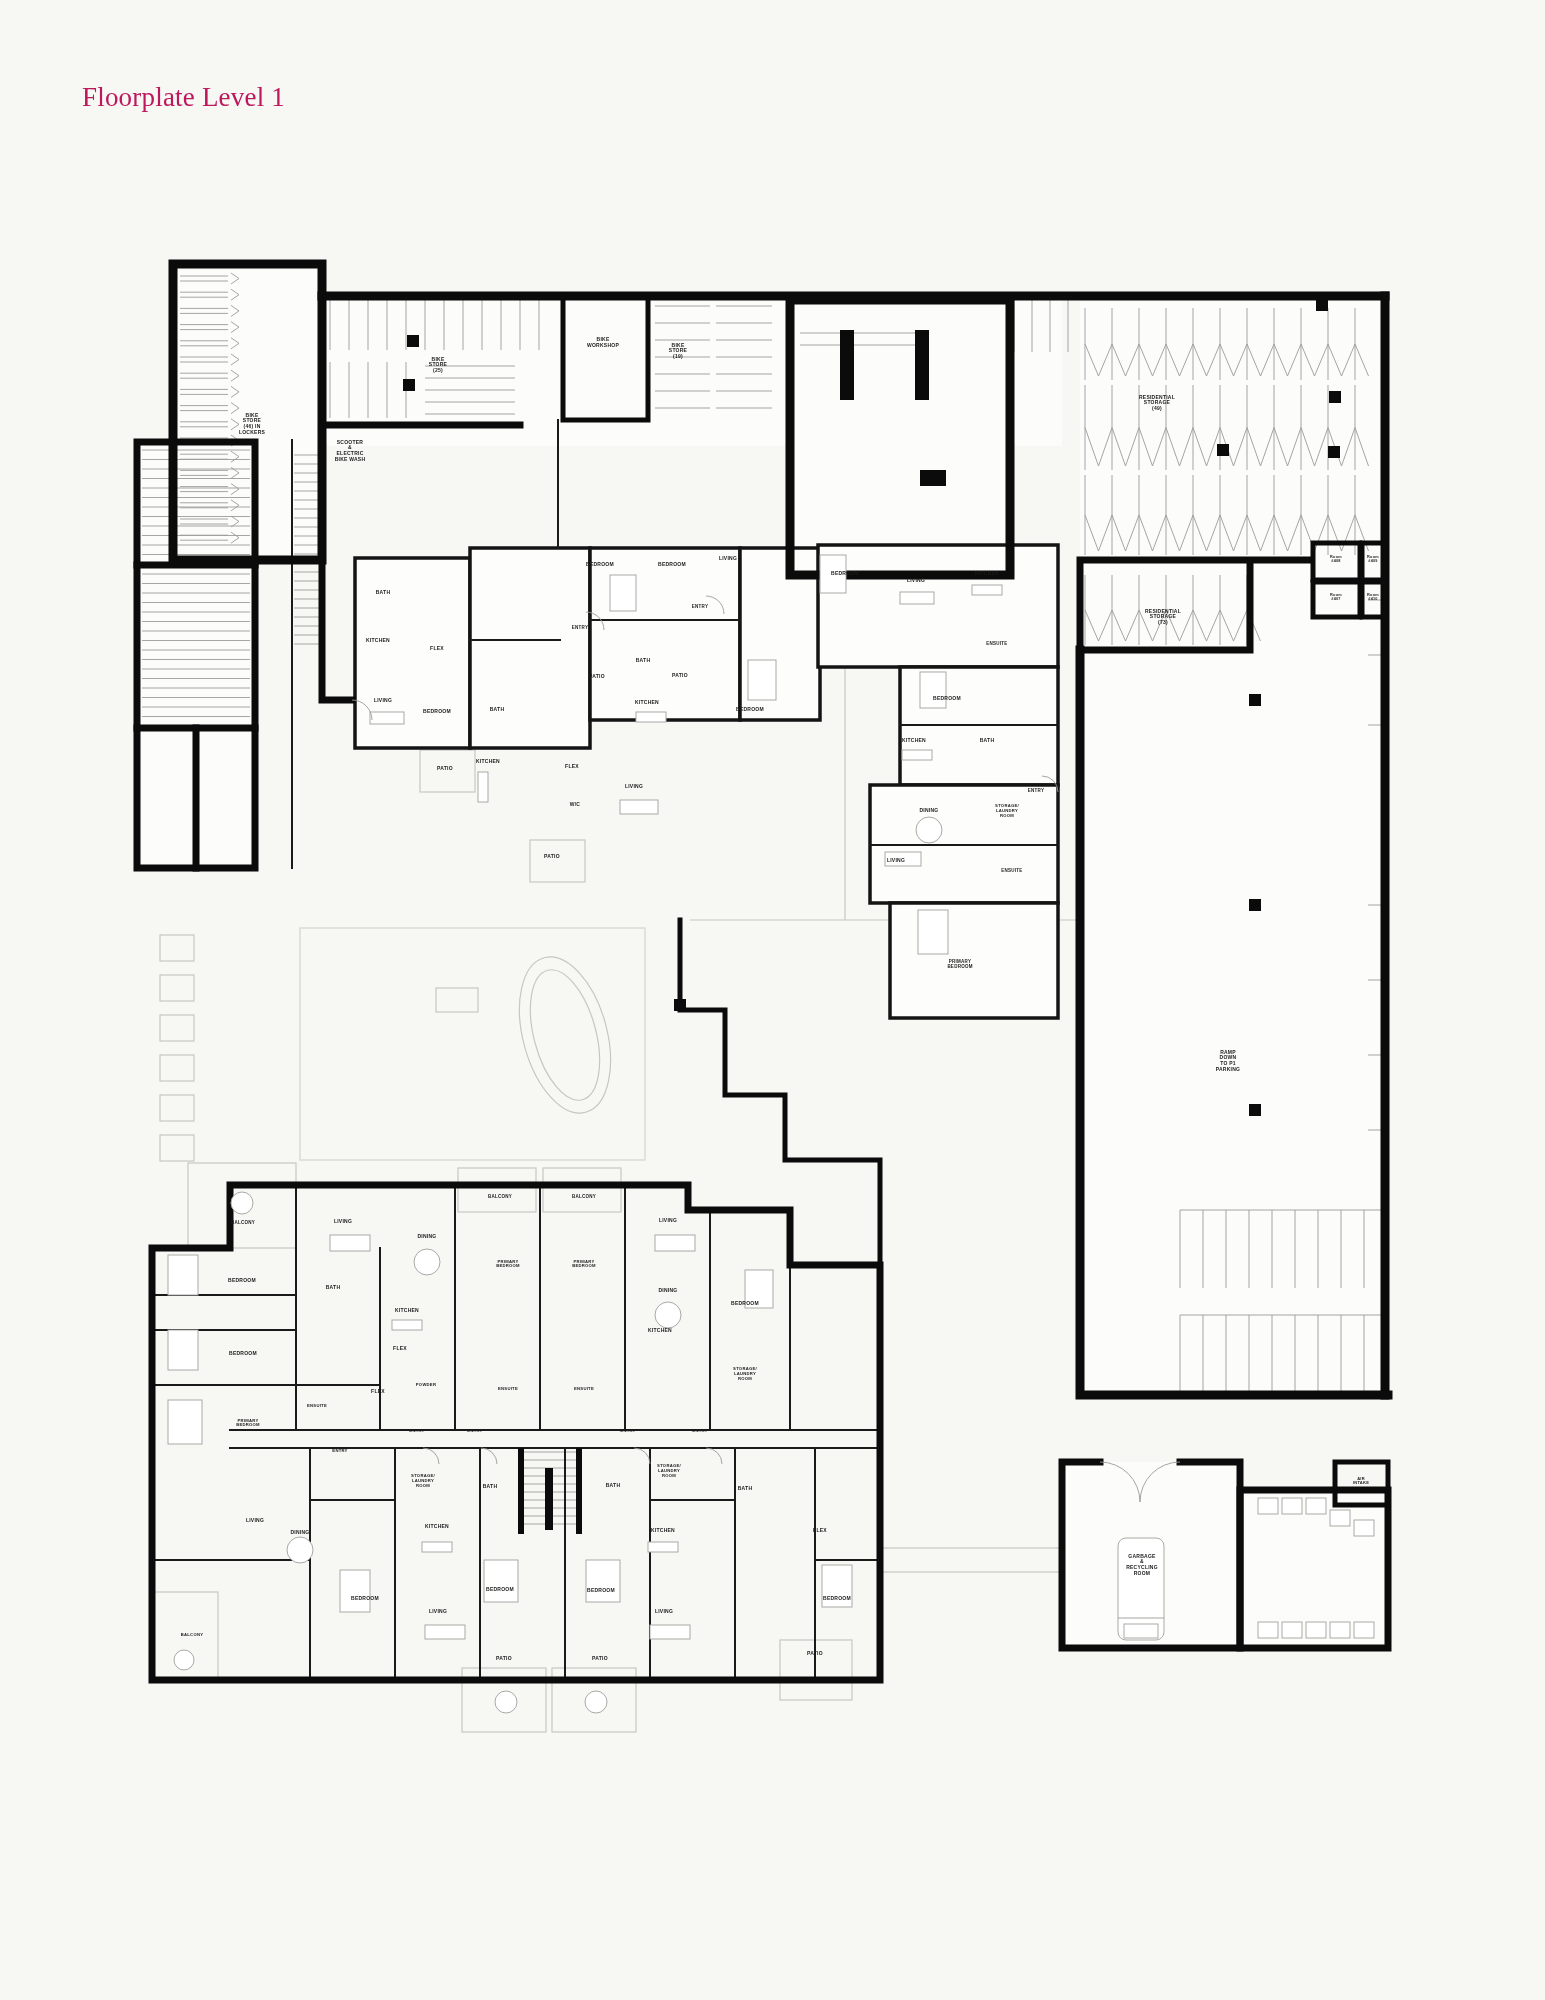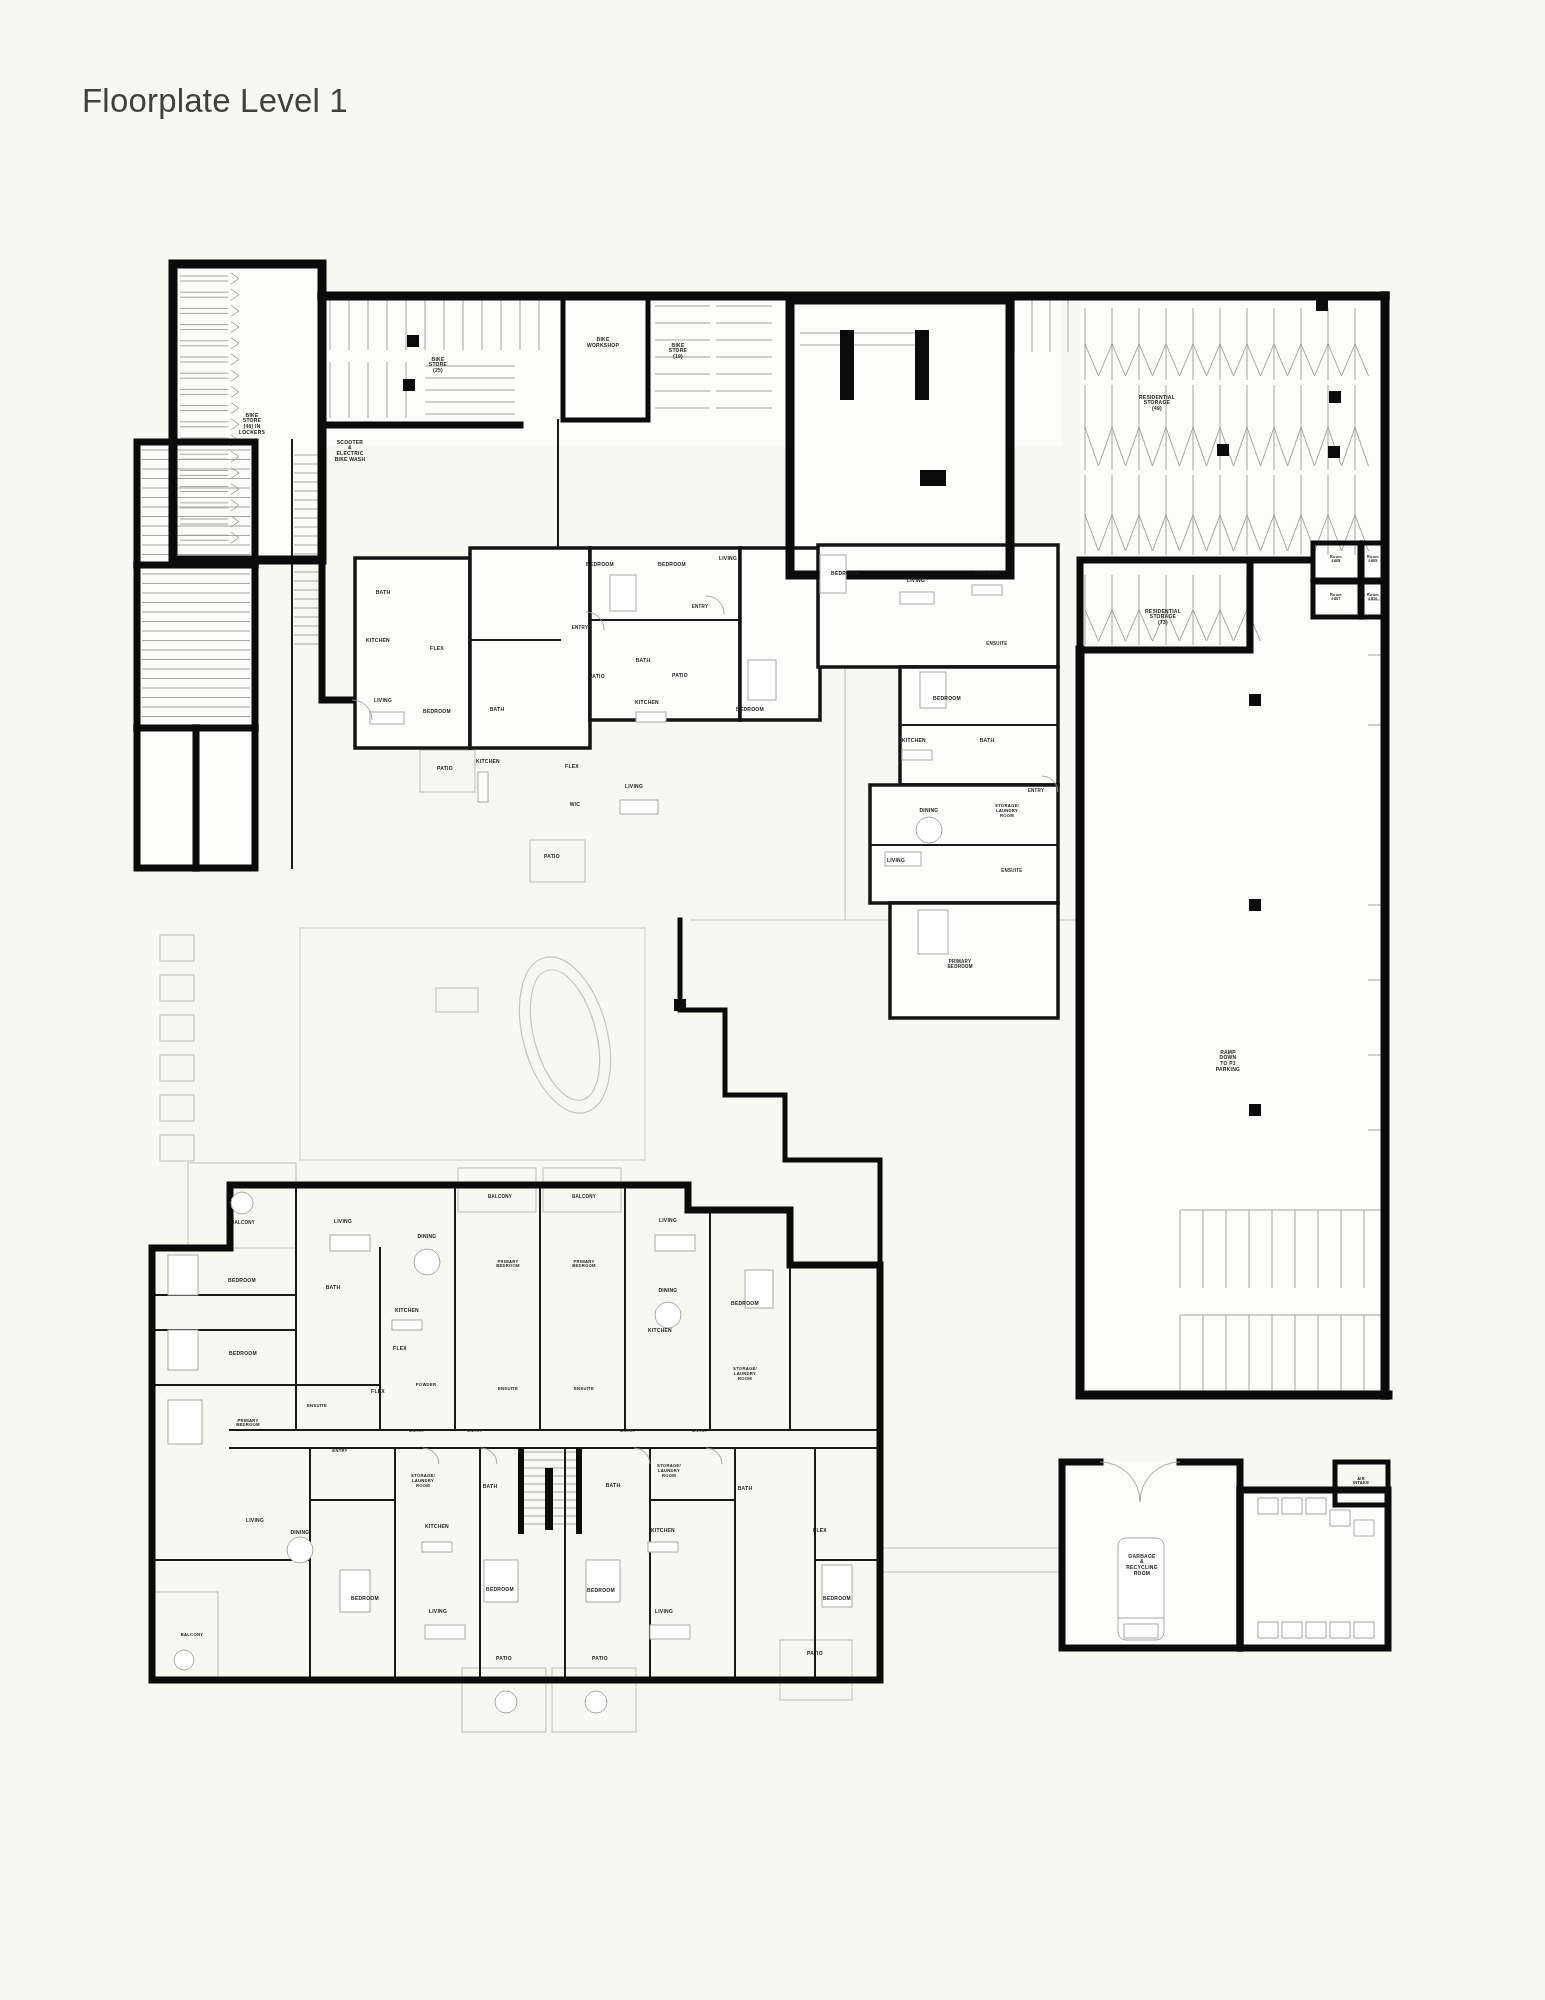--- a/index.html
+++ b/index.html
@@ -4,22 +4,22 @@
 <style>
   html,body{margin:0;padding:0;}
   body{
     width:1545px;height:2000px;
     background:#f7f7f4;
     font-family:"Liberation Sans",sans-serif;
     position:relative;overflow:hidden;
   }
   #title{
     position:absolute;left:82px;top:82px;margin:0;
-    font-size:33px;font-weight:400;color:#404040;
-    font-family:Liberation Sans, sans-serif;letter-spacing:.2px;
+    font-size:27px;font-weight:400;color:#be185d;
+    font-family:Liberation Serif, serif;letter-spacing:.2px;
   }
   svg{position:absolute;left:0;top:0;}
   .fill{fill:#fcfcfa;stroke:none;}
   .w9{stroke:#0b0b0b;stroke-width:9;fill:none;stroke-linecap:square;}
   .w7{stroke:#0b0b0b;stroke-width:7;fill:none;stroke-linecap:square;}
   .w5{stroke:#0b0b0b;stroke-width:5;fill:none;stroke-linecap:square;}
   .w4{stroke:#141414;stroke-width:3.5;fill:#fdfdfc;}
   .w2{stroke:#1a1a1a;stroke-width:2;fill:none;stroke-linecap:square;}
   .g1{stroke:#9b9b98;stroke-width:.9;fill:none;}
   .g2{stroke:#c6c6c3;stroke-width:1.2;fill:none;}

